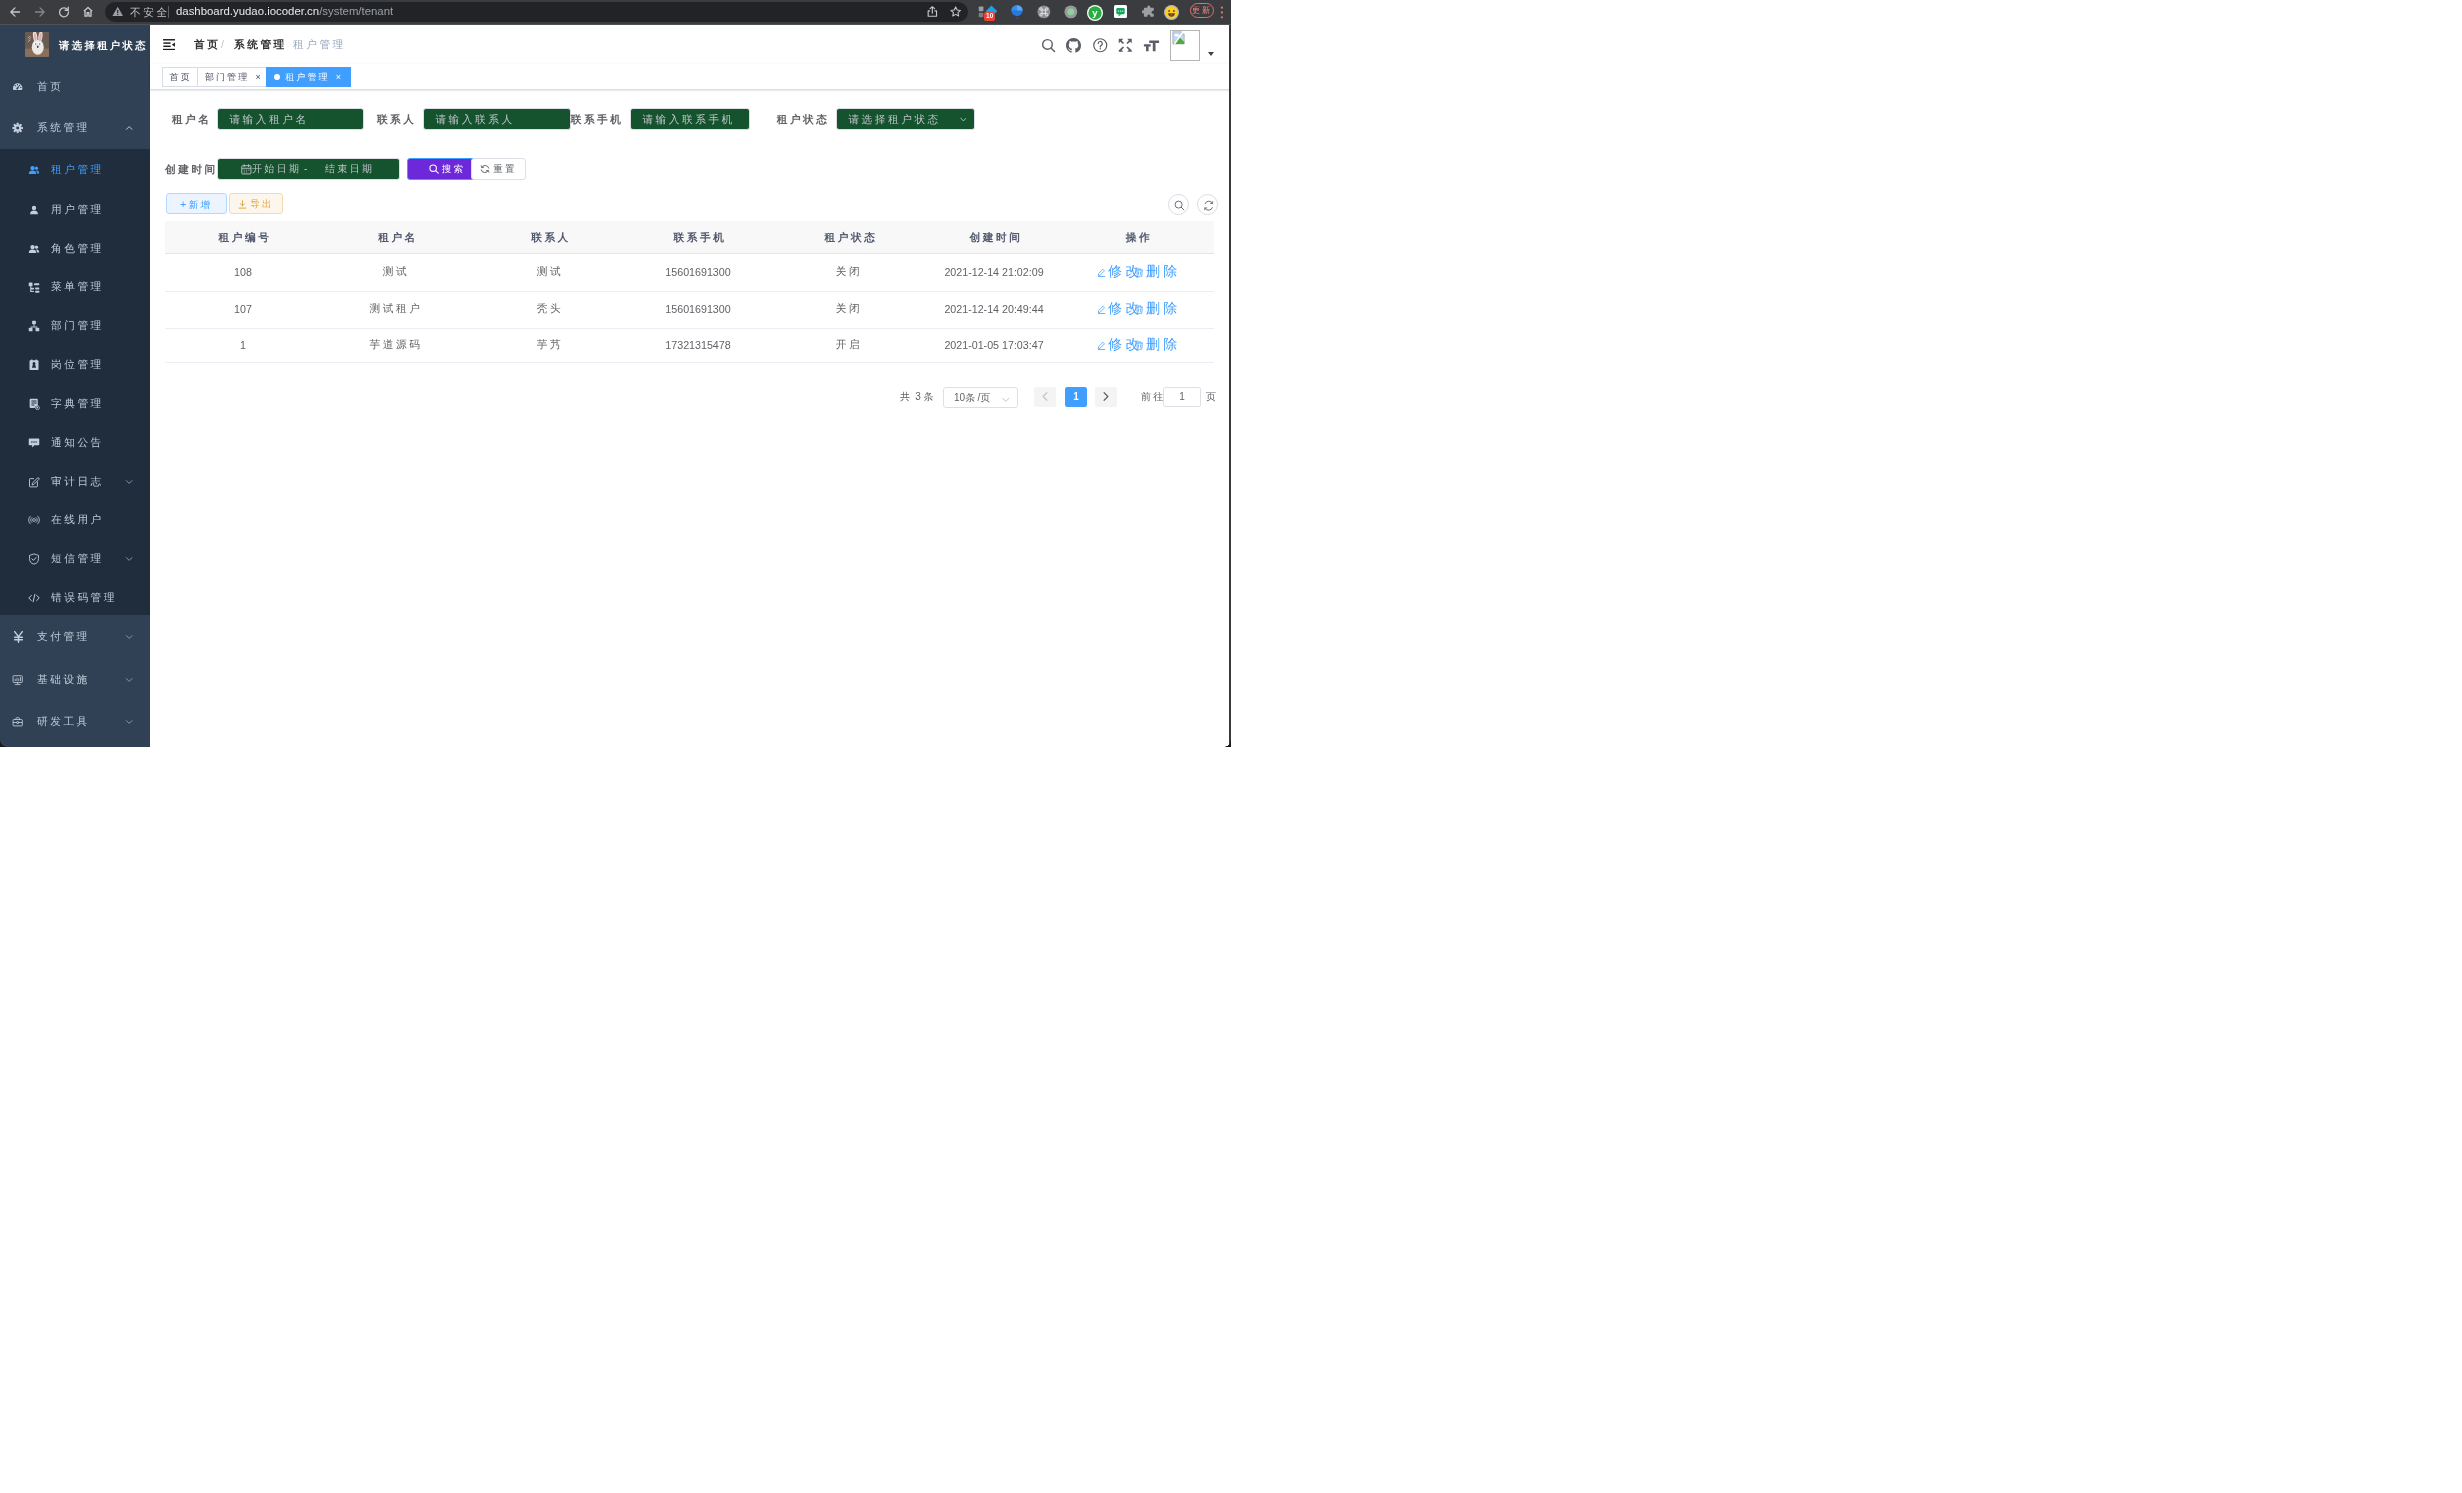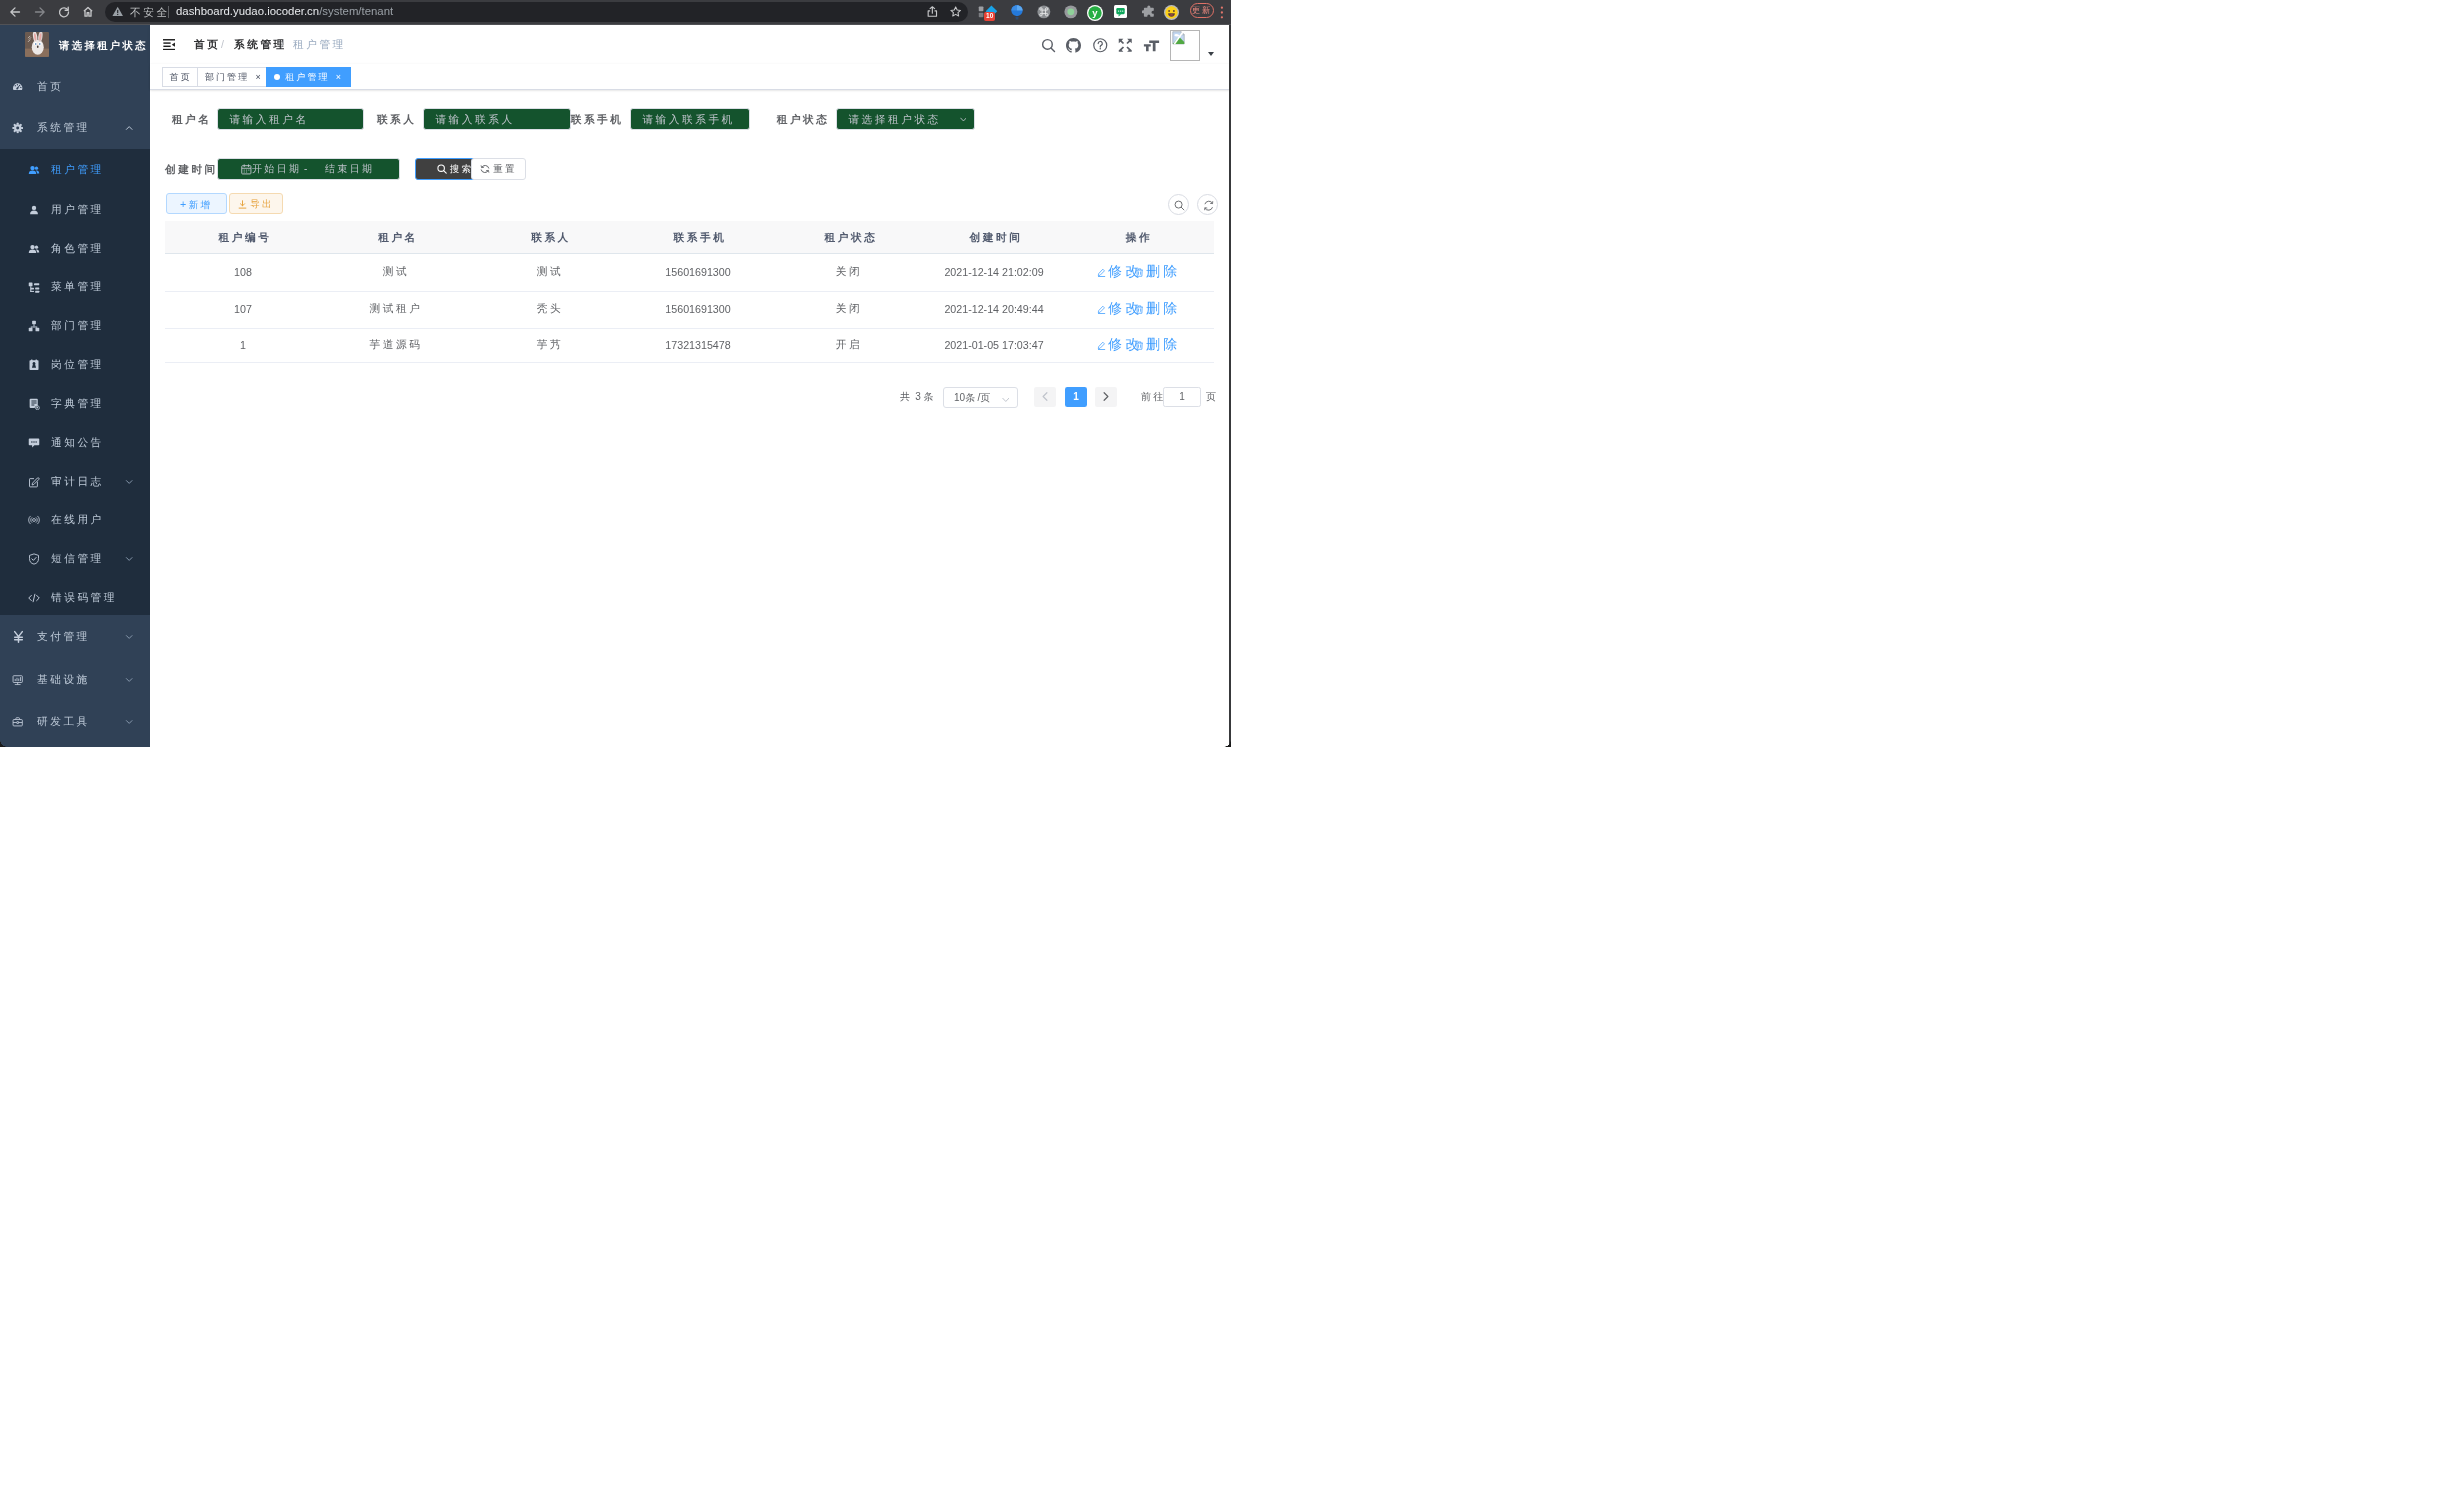--- a/index.html
+++ b/index.html
@@ -56,21 +56,21 @@
 
 #content { position:absolute; left:0; top:40px; width:1080px; height:682px; background:transparent; }
 
 .flabel { position:absolute; height:22px; line-height:22px; font-size:10.7px; font-weight:bold; color:#606266; text-align:right; white-space:nowrap; }
 .flabel .cjk { margin-right:-0.235em; }
 .finput { position:absolute; height:22px; border:0.8px solid #dcdfe6; border-radius:3px; background:#14532d; font-size:10.7px; color:#c0c4cc; line-height:20.6px; }
 .finput .ph { position:absolute; left:11.4px; top:0; white-space:nowrap; }
 .fsel .chevd { position:absolute; right:7.6px; top:6.9px; width:6.9px; height:6.9px; }
 
 .btn { position:absolute; height:22px; border-radius:3px; font-size:9.5px; line-height:20.6px; text-align:center; }
-#btnsearch { left:257px; top:93px; width:80px; background:#404040; color:#fff; border:0.8px solid #409eff;margin-left:8px; }
+#btnsearch { left:257px; top:93px; width:80px; background:#6d28d9; color:#fff; border:0.8px solid #409eff; }
 #btnreset { left:321px; top:93px; width:55px; background:#fff; color:#606266; border:0.8px solid #dcdfe6; }
 #btnadd { left:15.6px; top:128px; width:61px; height:21px; line-height:20px; background:#ecf5ff; color:#409eff; border:0.8px solid #b3d8ff; }
 #btnexport { left:79px; top:128px; width:54px; height:21px; line-height:20px; background:#fdf6ec; color:#e6a23c; border:0.8px solid #f5dab1; }
 .cirbtn { position:absolute; top:129px; width:21px; height:21px; border:0.8px solid #d9dce3; border-radius:50%; background:#fff; }
 
 #table { position:absolute; left:15px; top:156px; width:1049px; }
 #thead { position:absolute; left:0; top:0; width:1049px; height:33px; background:#f8f8f9; border-bottom:0.8px solid #dfe6ec; }
 .th { position:absolute; top:0; height:33px; line-height:33px; font-size:10.7px; font-weight:bold; color:#515a6e; transform:translateX(-50%); white-space:nowrap; }
 .rowline { position:absolute; left:0; width:1049px; height:0.8px; background:#ebeef5; }
 .td { position:absolute; transform:translate(-50%,-50%); font-size:10.7px; color:#606266; white-space:nowrap; }

